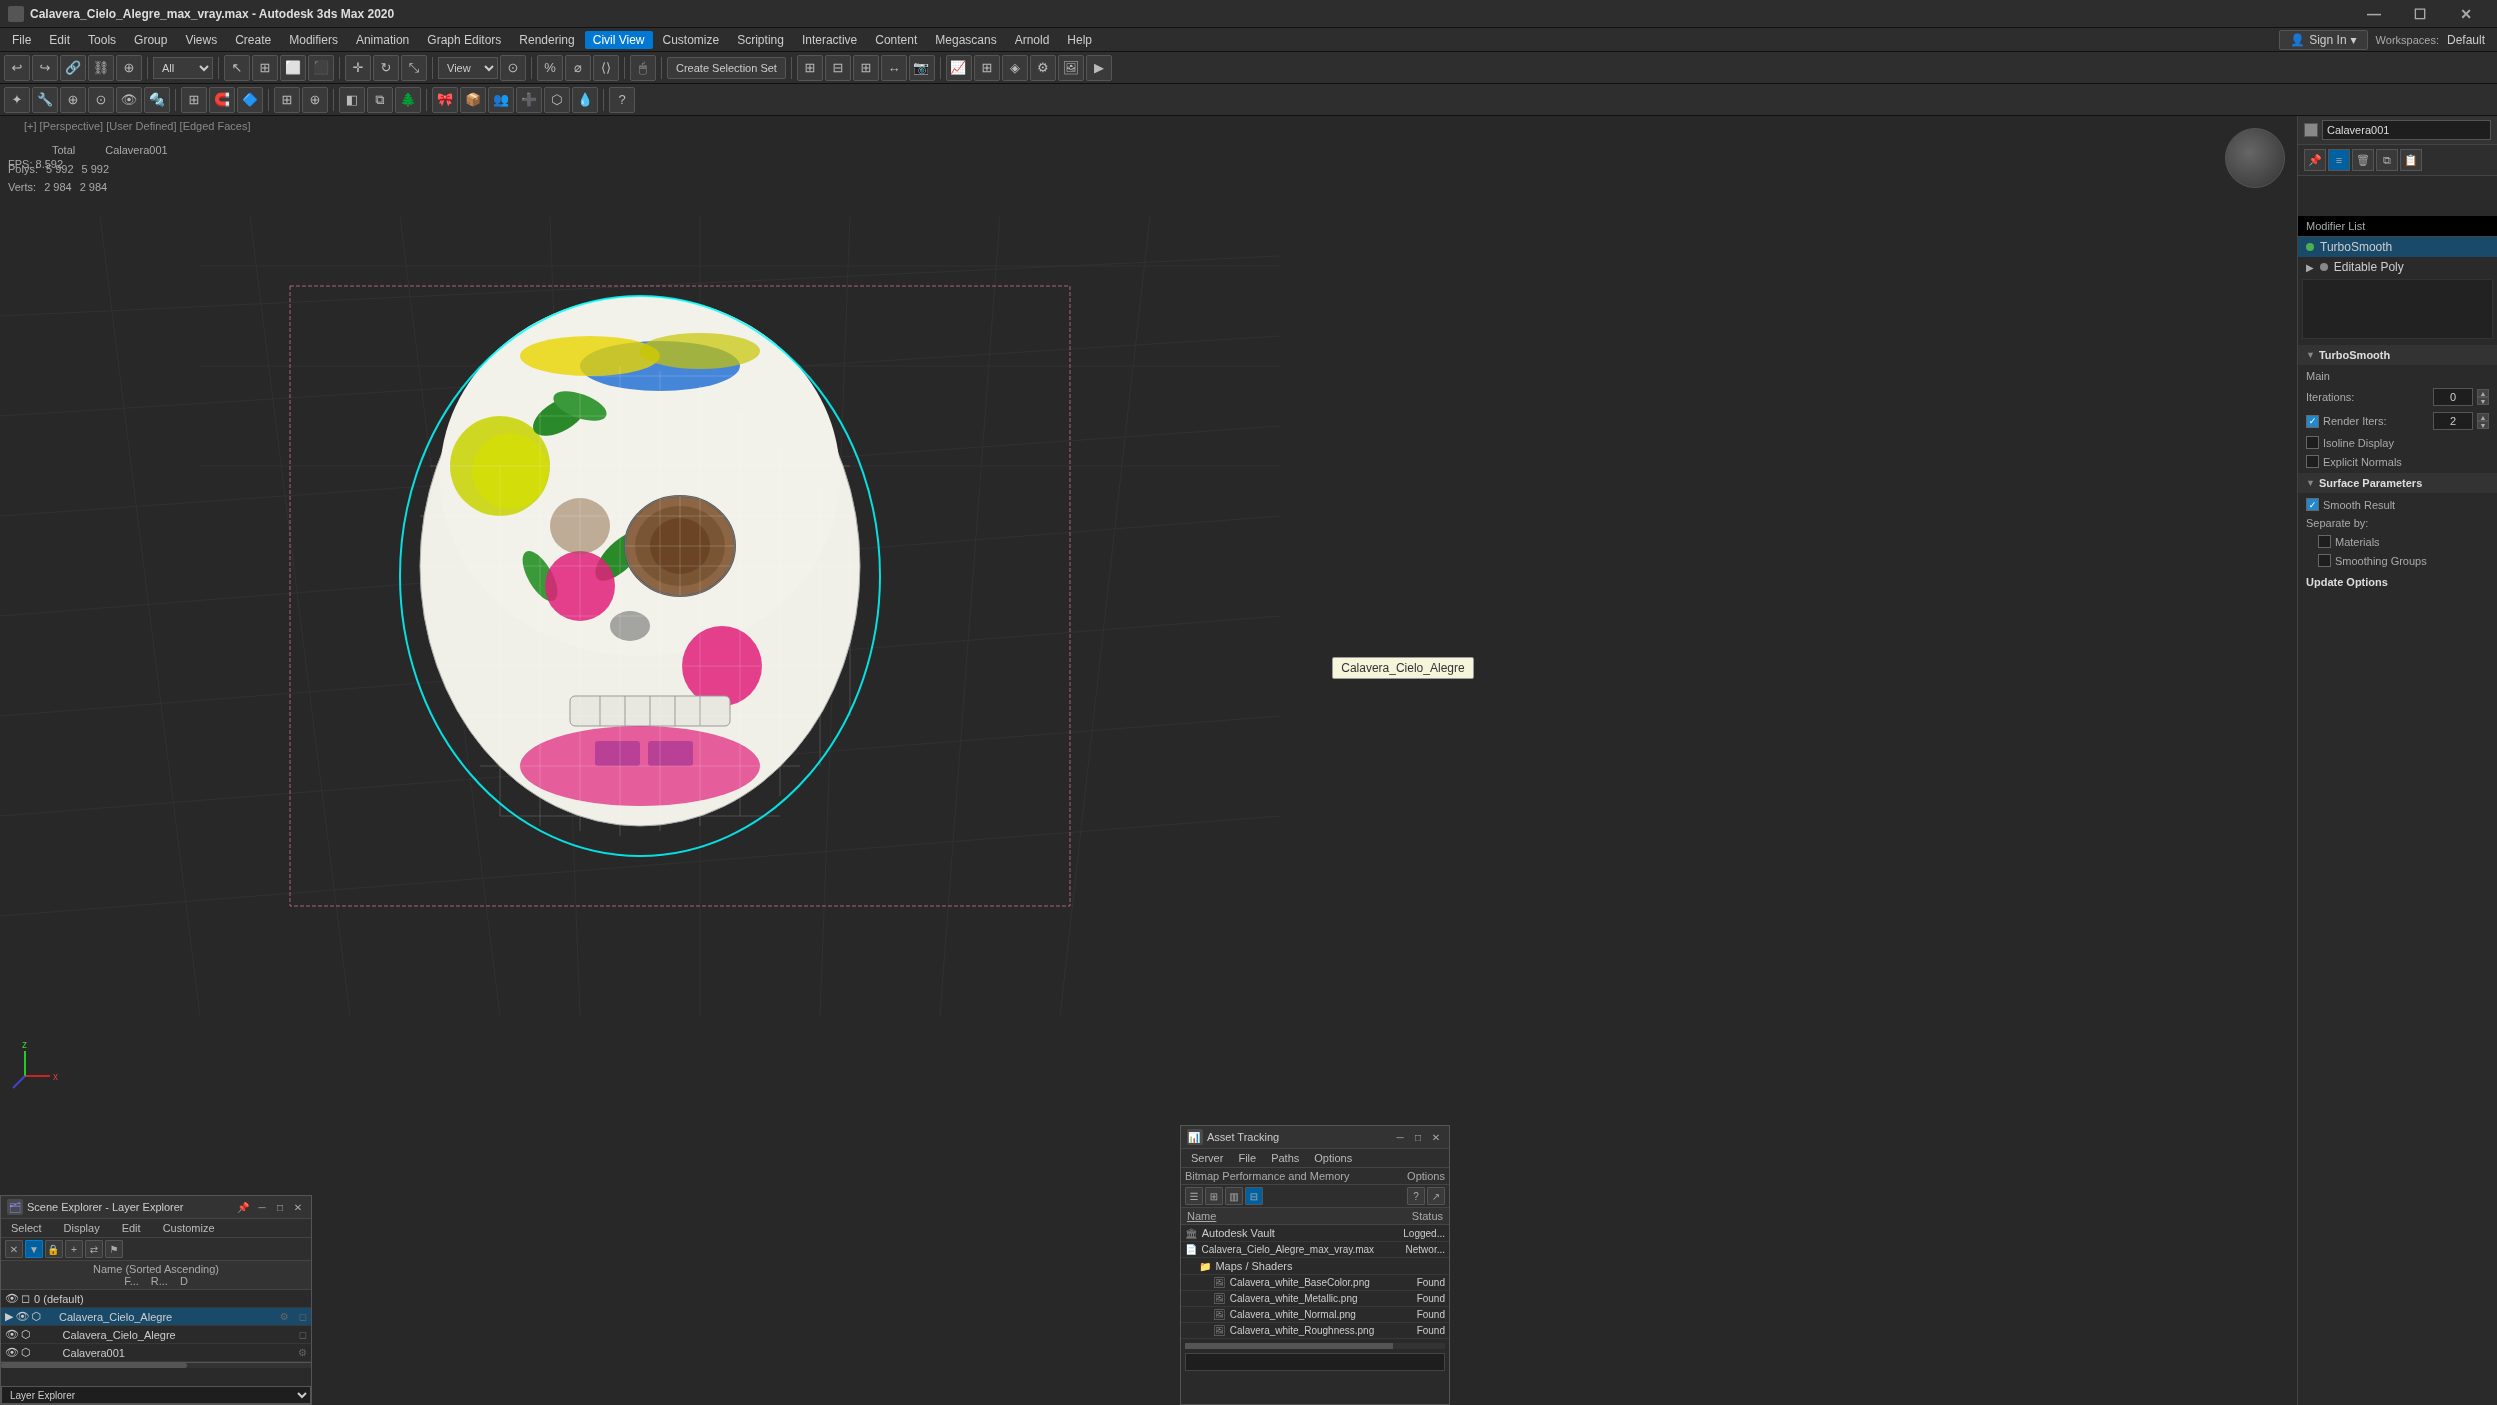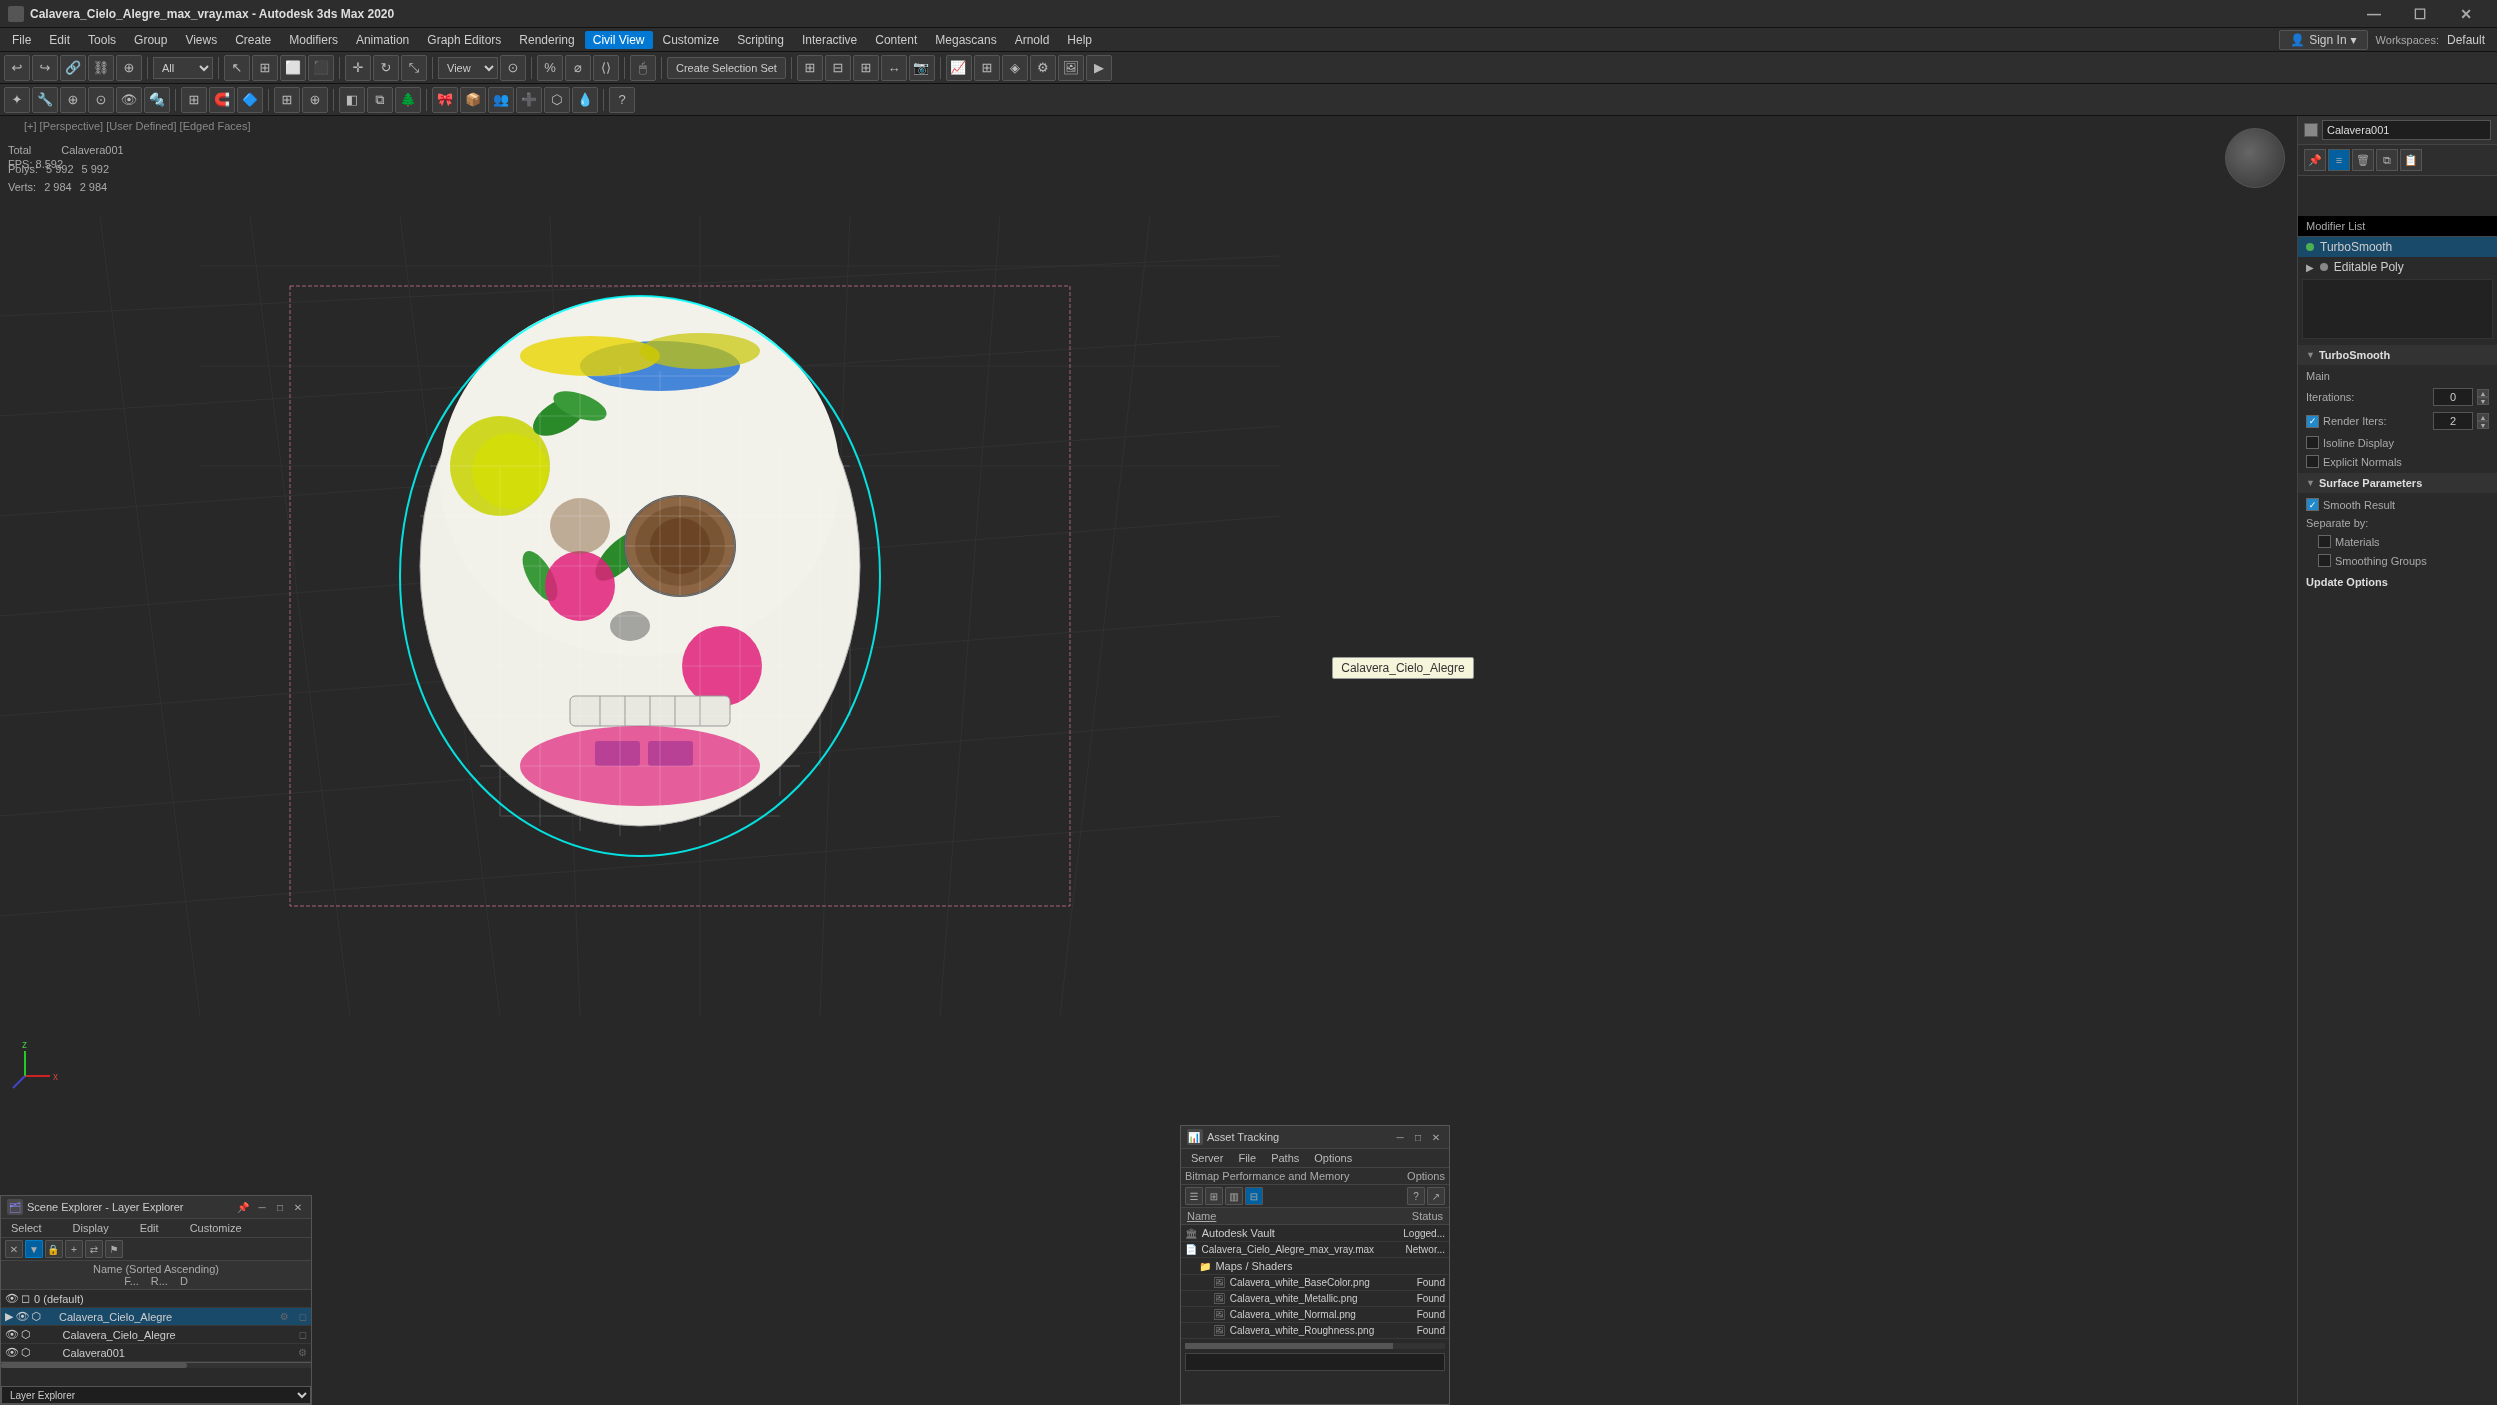--- a/index.html
+++ b/index.html
@@ -357,21 +357,21 @@
     .panel-title-text { flex: 1; font-size: 11px; color: #ccc; }
     .panel-win-btn {
       width: 14px; height: 14px;
       display: flex; align-items: center; justify-content: center;
       font-size: 10px; color: #aaa; cursor: pointer;
     }
 
     .se-toolbar {
       display: flex;
       align-items: center;
-      gap: 19px;
+      gap: 10px;
       padding: 2px 4px;
       background: #2e2e2e;
       border-bottom: 1px solid #444;
     }
     .se-tb-btn {
       padding: 1px 6px;
       background: transparent;
       border: none;
       color: #bbb;
       font-size: 11px;
@@ -820,21 +820,21 @@
         <line x1="0" y1="0" x2="0" y2="-25" stroke="#22cc22" stroke-width="2"></line>
         <line x1="0" y1="0" x2="-12" y2="12" stroke="#4444cc" stroke-width="2"></line>
         <text x="28" y="4" fill="#cc4444" font-size="10">x</text>
         <text x="-3" y="-28" fill="#44cc44" font-size="10">z</text>
       </g>
     </svg>
 
     <div id="viewport-label">[+] [Perspective] [User Defined] [Edged Faces]</div>
 
     <div style="position:absolute;top:25px;left:8px;z-index:5;font-size:11px;color:#aaa;line-height:1.7;">
-      <div style="display:flex;gap:30px;">
+      <div style="display:flex;gap:30px;margin-left:44px;">
         <span>Total</span>
         <span>Calavera001</span>
       </div>
       <div style="display:flex;gap:8px;">
         <span>Polys:</span>
         <span>5 992</span>
         <span>5 992</span>
       </div>
       <div style="display:flex;gap:8px;">
         <span>Verts:</span>

